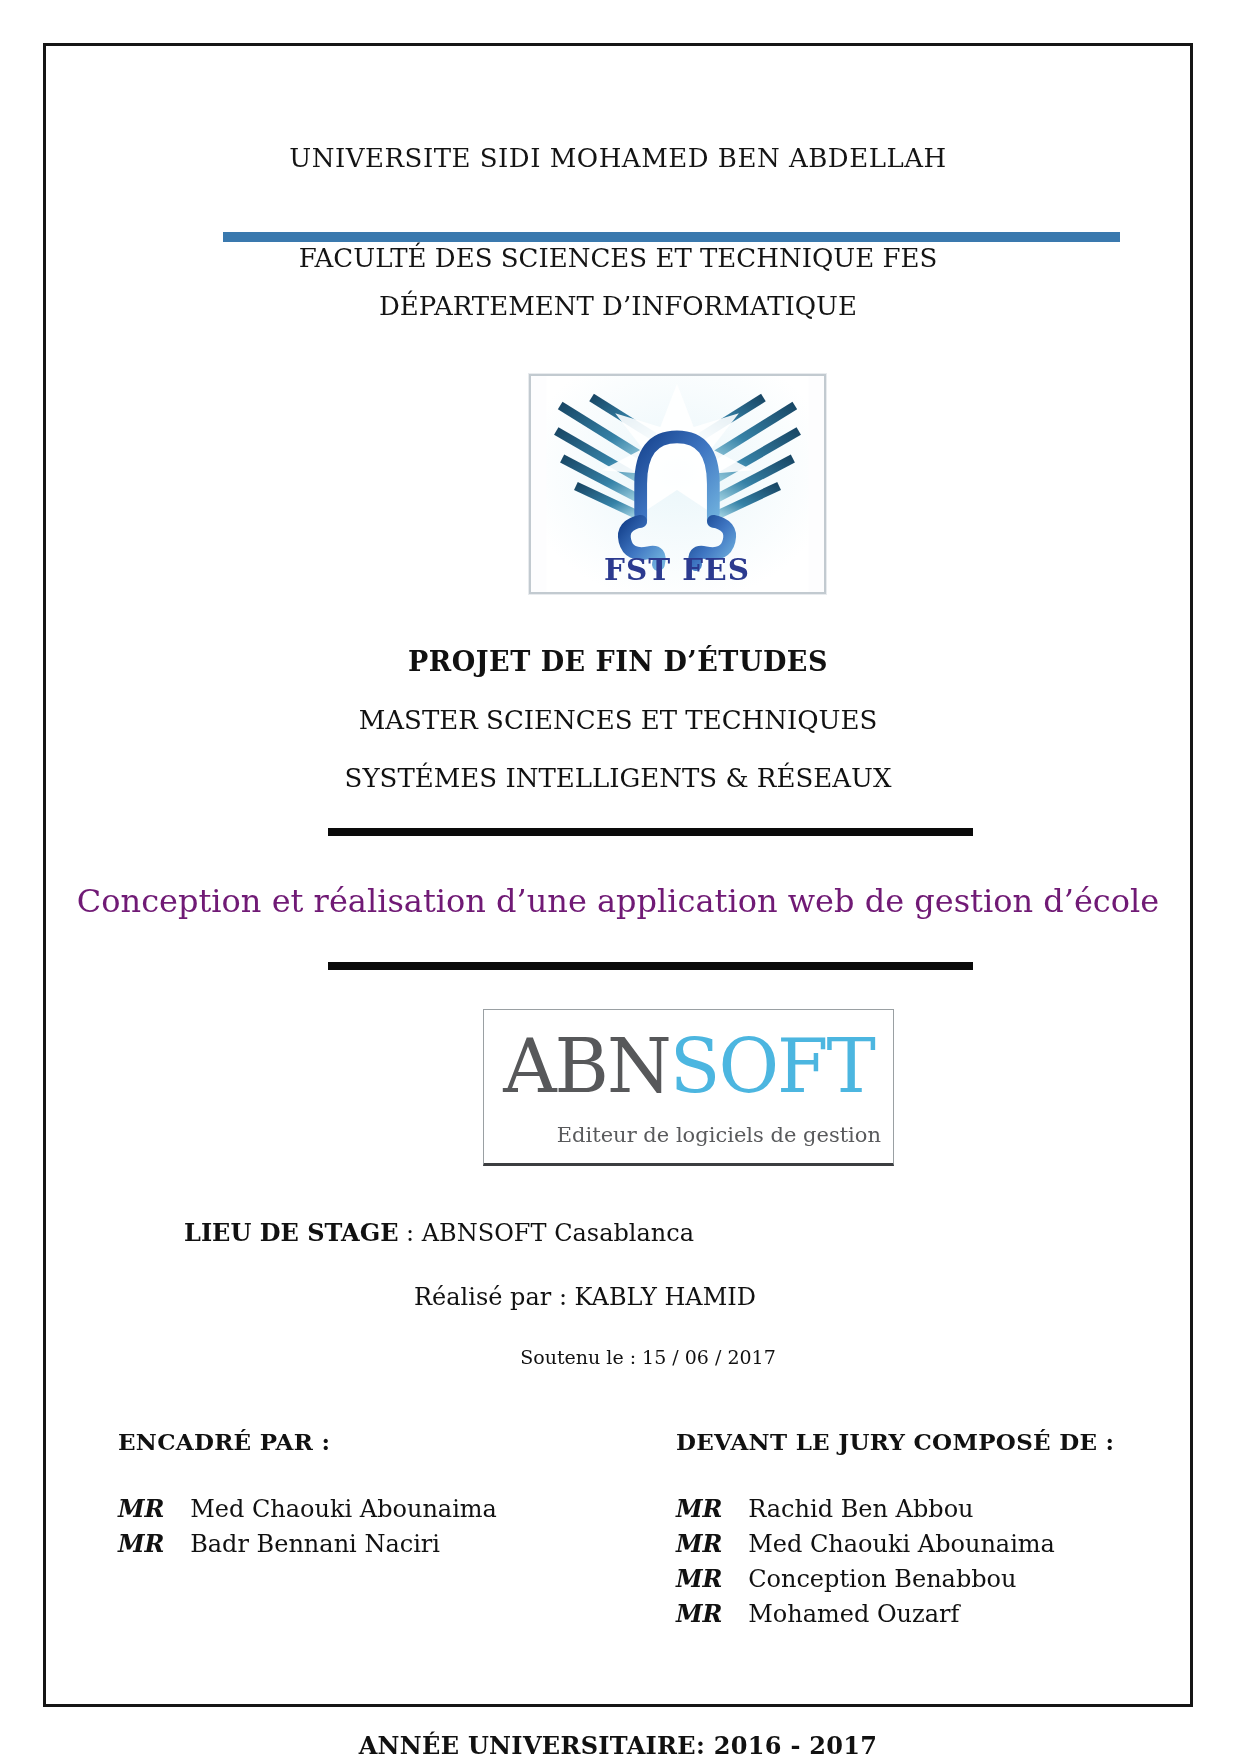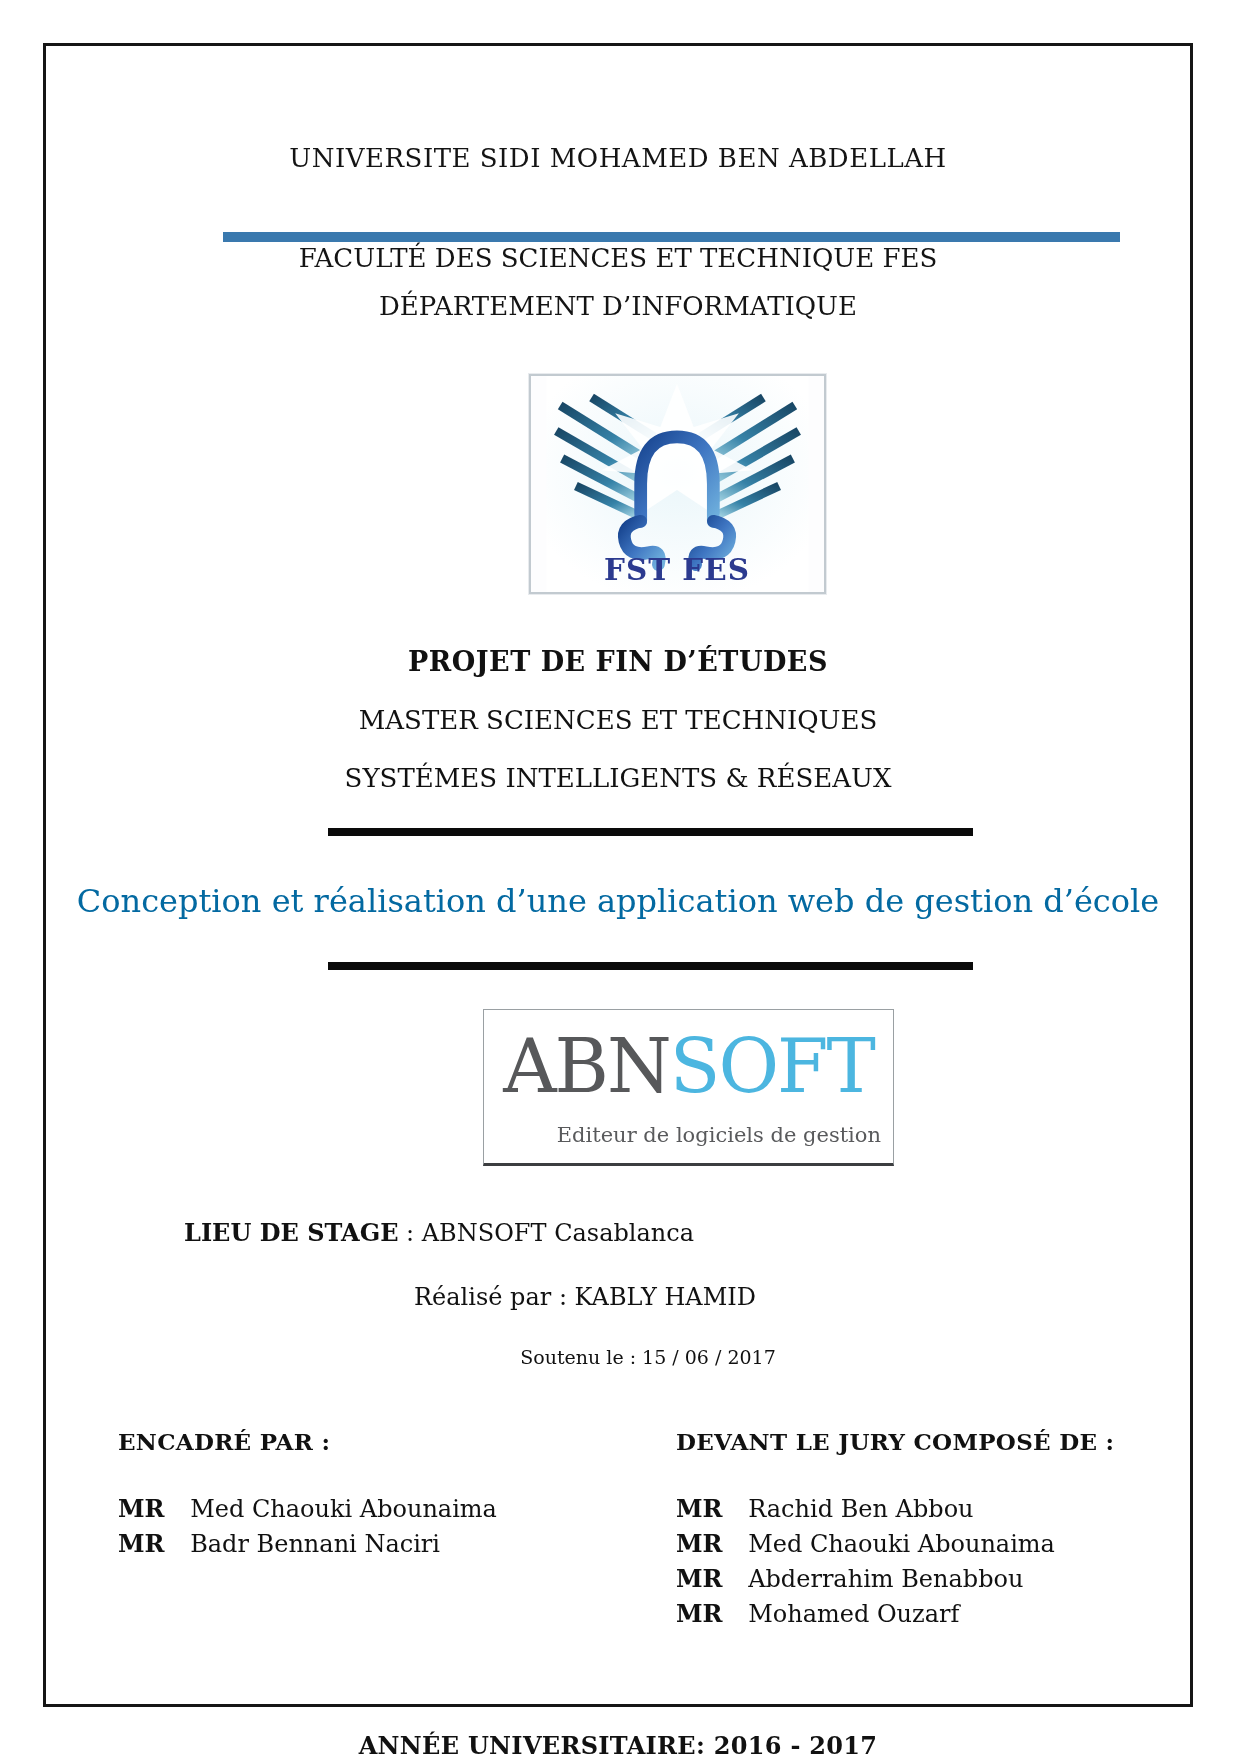--- a/index.html
+++ b/index.html
@@ -39,21 +39,21 @@
 
   .projet { top: 600px; font-size: 27px; font-weight: bold; letter-spacing: 0.5px; }
   .master { top: 659px; font-size: 26px; }
   .specialite { top: 717px; font-size: 26px; }
 
   .rule { position: absolute; left: 282px; width: 645px; height: 8px; background: #0a0a0a; }
   .rule-1 { top: 782px; }
   .rule-2 { top: 916px; }
 
   .main-title {
-    top: 836px; font-size: 32px; color: #0369a1;
+    top: 836px; font-size: 32px; color: #701a75;
     white-space: nowrap; letter-spacing: 0px;
   }
 
   .abnsoft-box {
     position: absolute; left: 437px; top: 963px;
     width: 411px; height: 157px;
     border: 1px solid #9aa0a3;
     border-bottom: 3px solid #3c3e40;
     background: #fff;
     padding: 8px 10px 0 10px;
@@ -72,21 +72,21 @@
   .stage-line { position: absolute; left: 138px; top: 1172px; font-size: 24px; }
   .bold { font-weight: bold; }
   .realise { top: 1237px; transform: translateX(-33px); font-size: 24px; }
   .soutenu { top: 1300px; transform: translateX(30px); font-size: 19px; }
 
   .col-heading { position: absolute; top: 1382px; font-size: 23px; font-weight: bold; letter-spacing: 0.3px; }
   .heading-left { left: 72px; }
   .heading-right { left: 630px; }
 
   .member-row { position: absolute; font-size: 24px; white-space: nowrap; }
-  .member-row .mr { font-weight: bold; }
+  .member-row .mr { font-weight: bold; font-style: italic; }
   .member-row .nm { margin-left: 18px; }
   .ml { left: 72px; }
   .mr-col { left: 630px; }
   .row-0 { top: 1448px; }
   .row-1 { top: 1483px; }
   .row-2 { top: 1518px; }
   .row-3 { top: 1553px; }
 
   .year-line { top: 1645px; font-size: 24px; font-weight: bold; letter-spacing: 0.3px; margin-top: 40px; }
 </style>
@@ -201,21 +201,21 @@
     <div class="member-row mr-col row-0">
       <span class="mr">MR</span>
       <span class="nm">Rachid Ben Abbou</span>
     </div>
     <div class="member-row mr-col row-1">
       <span class="mr">MR</span>
       <span class="nm">Med Chaouki Abounaima</span>
     </div>
     <div class="member-row mr-col row-2">
       <span class="mr">MR</span>
-      <span class="nm">Abderrahim Benabbou</span>
+      <span class="nm">Conception Benabbou</span>
     </div>
     <div class="member-row mr-col row-3">
       <span class="mr">MR</span>
       <span class="nm">Mohamed Ouzarf</span>
     </div>
 
     <div class="abs year-line">ANNÉE UNIVERSITAIRE: 2016 - 2017</div>
 
   </div>
 </div>

